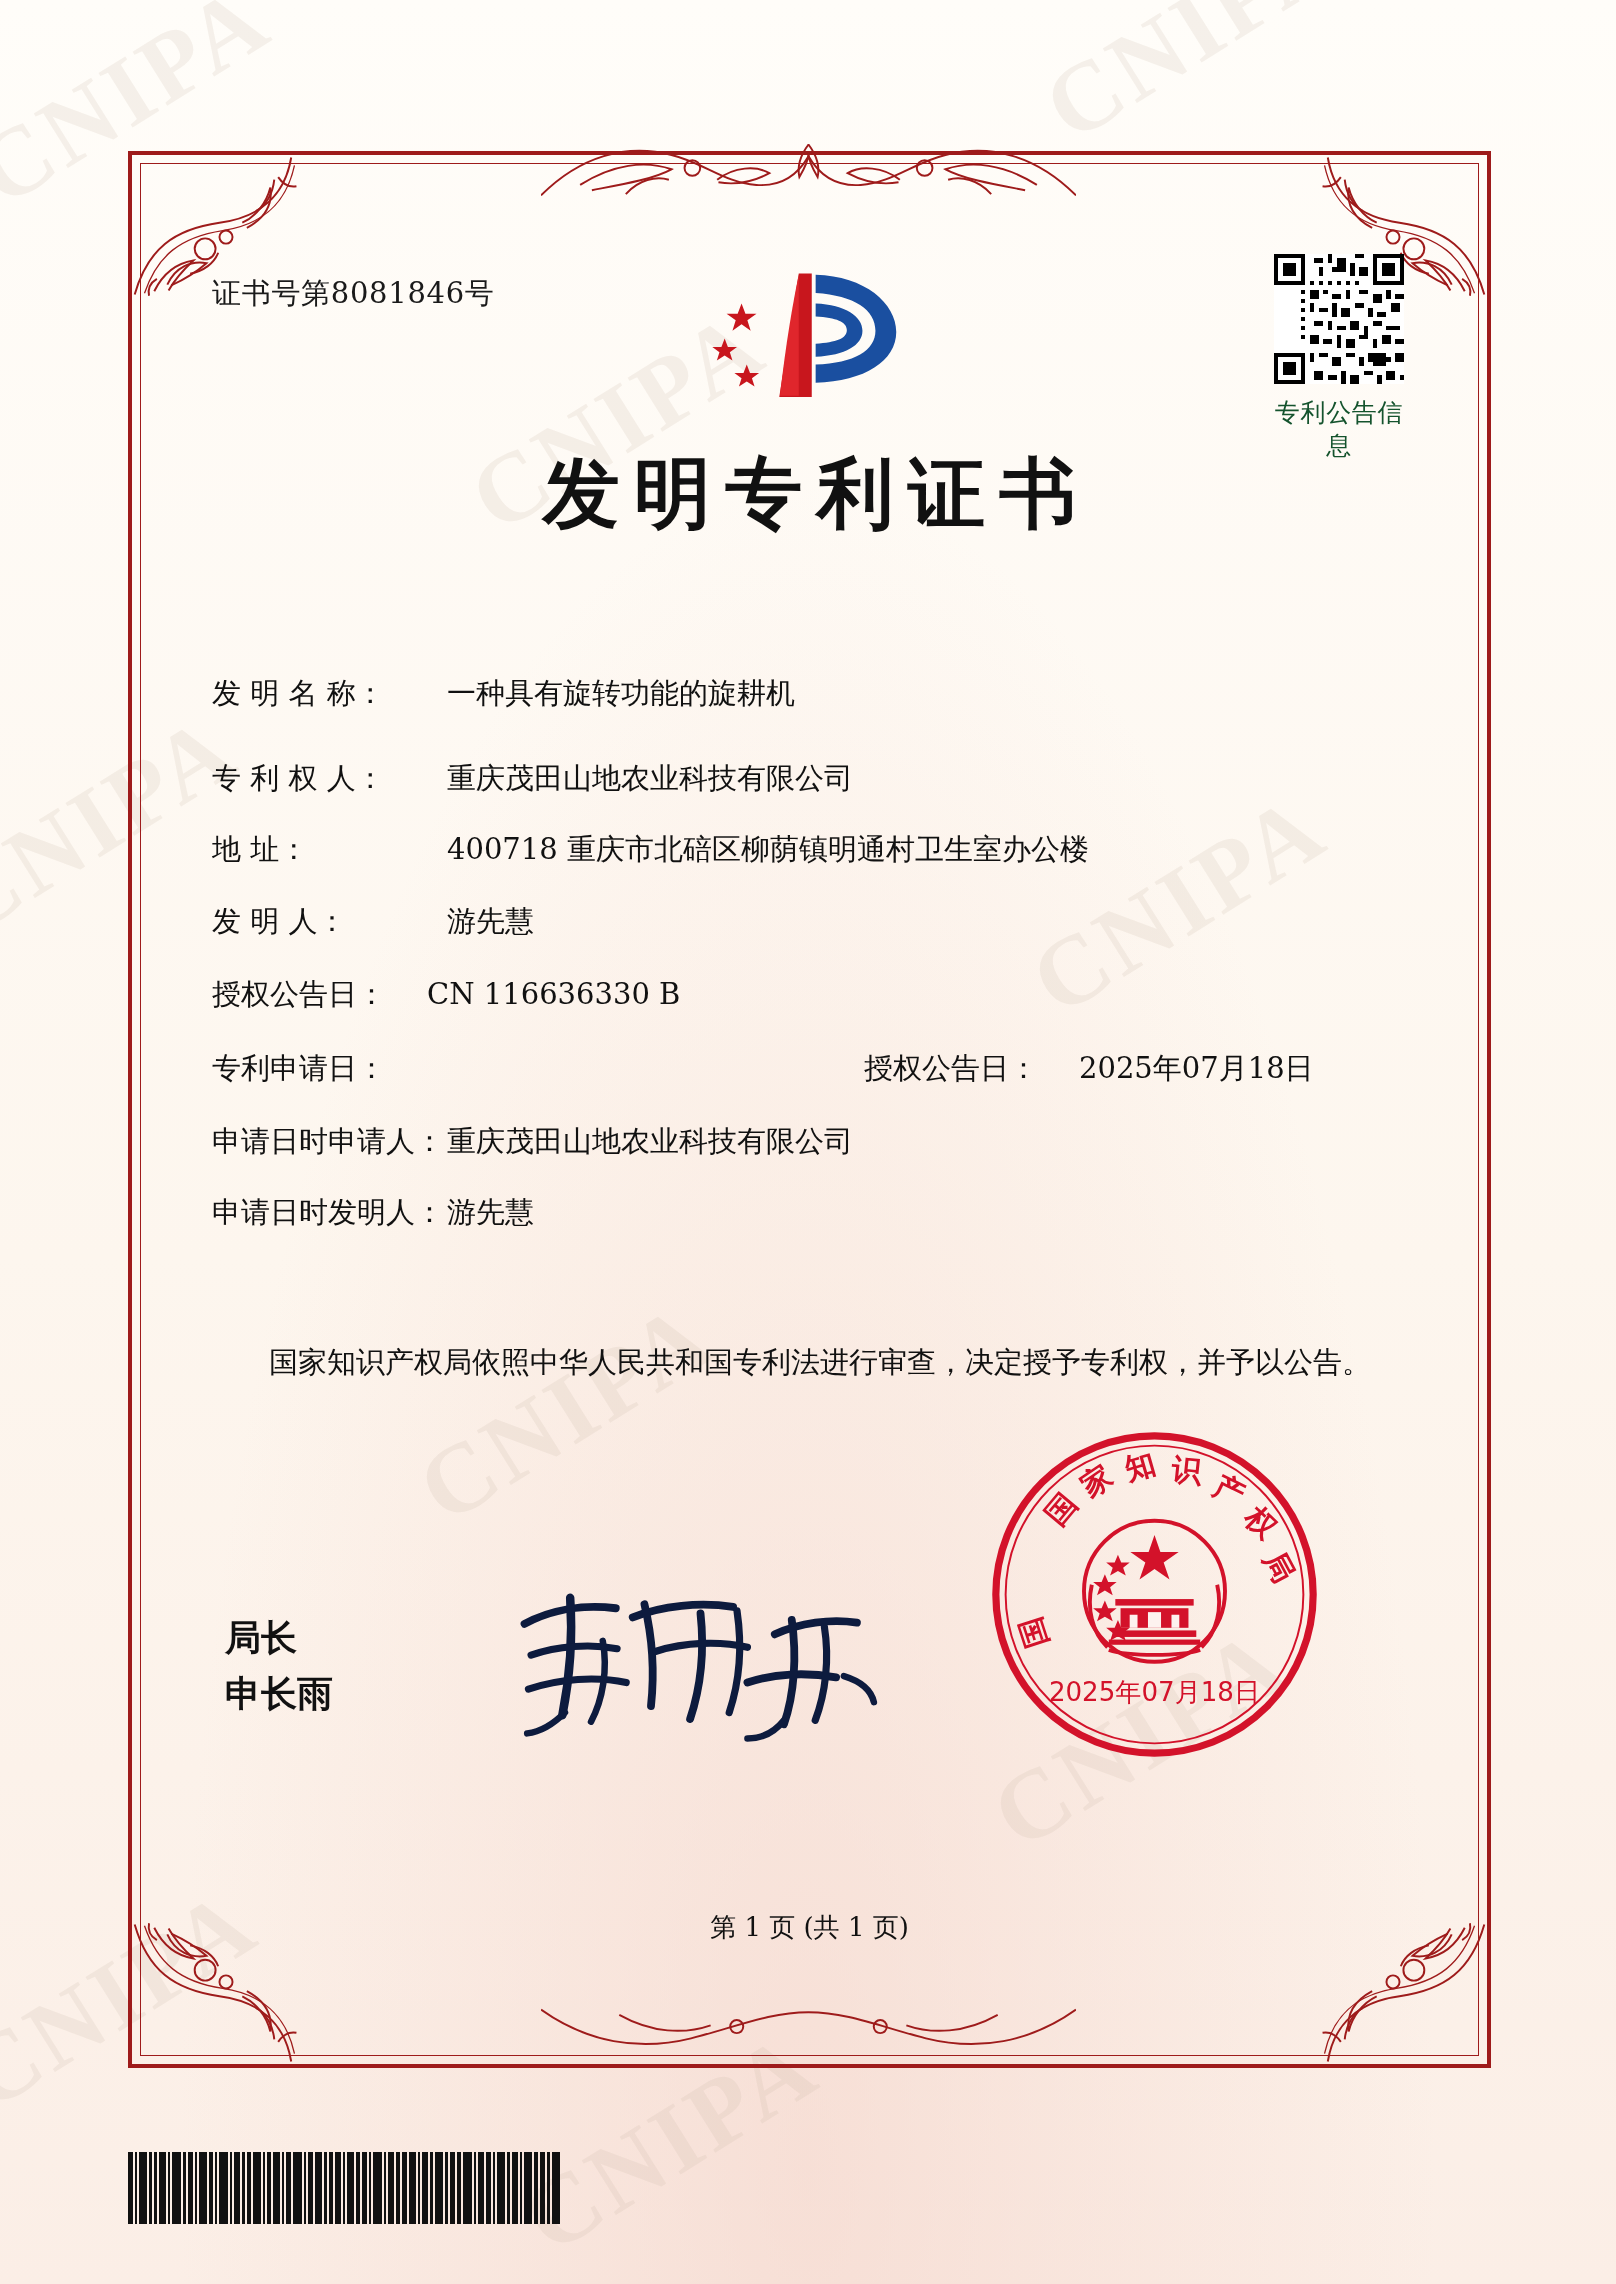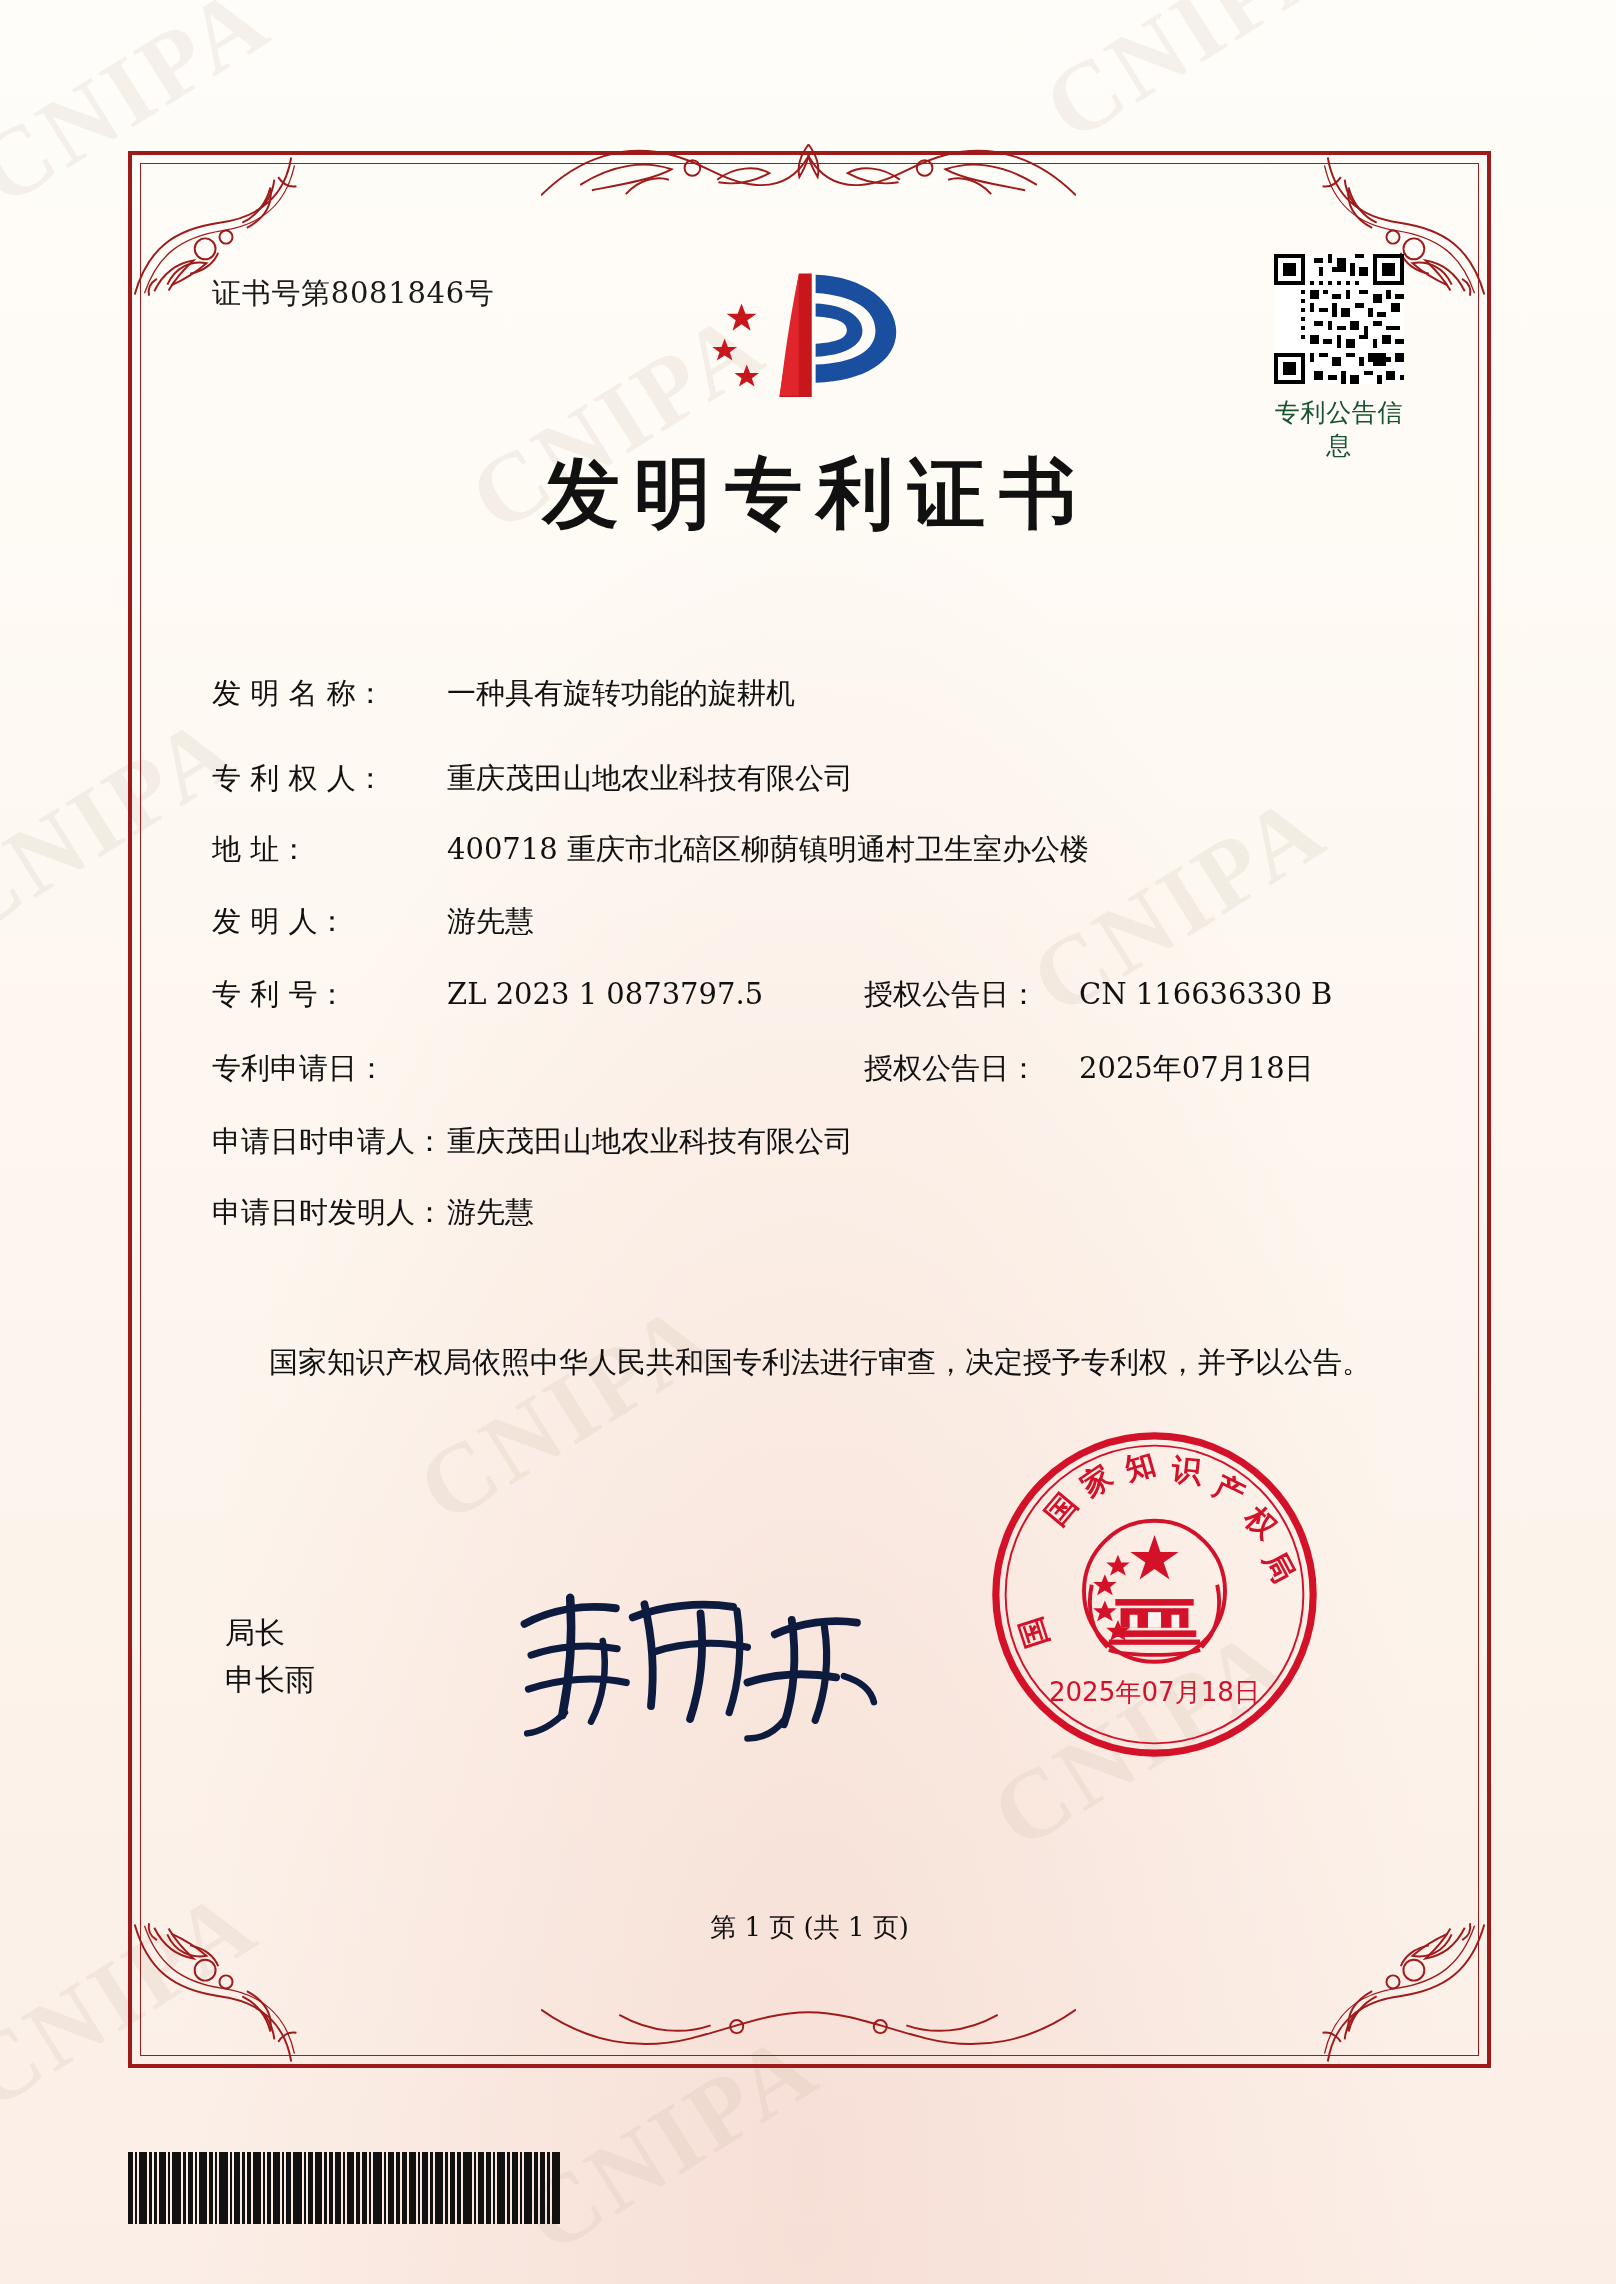--- a/index.html
+++ b/index.html
@@ -209,24 +209,24 @@
     color: #111;
     text-align: justify;
   }
   .statement p { margin: 0; }
   .statement p.first { text-indent: 57px; }
 
   .director-block {
     position: absolute;
     left: 85px;
     top: 1447px;
-    font-size: 30px;
+    font-size: 36px;
     line-height: 1.55;
     color: #111;
-    font-weight: normal;
+    font-weight: bold;
   }
   .signature {
     position: absolute;
     left: 365px;
     top: 1415px;
     width: 378px;
     height: 170px;
   }
   .signature svg { width: 100%; height: 100%; display: block; }
 
@@ -522,24 +522,20 @@
         <div class="field-label">地        址：</div>
         <div class="field-value">400718 重庆市北碚区柳荫镇明通村卫生室办公楼</div>
       </div>
 
       <div class="field-row">
         <div class="field-label">发  明  人：</div>
         <div class="field-value">游先慧</div>
       </div>
 
       <div class="two-col">
-        <div class="col-left">
-          <div class="field-label">专    利    号：</div>
-          <div class="field-value">ZL 2023 1 0873797.5</div>
-        </div>
         <div class="col-right">
           <div class="field-label">授权公告日：</div>
           <div class="field-value">CN 116636330 B</div>
         </div>
       </div>
 
       <div class="two-col">
         <div class="col-left">
           <div class="field-label">专利申请日：</div>
         </div>

